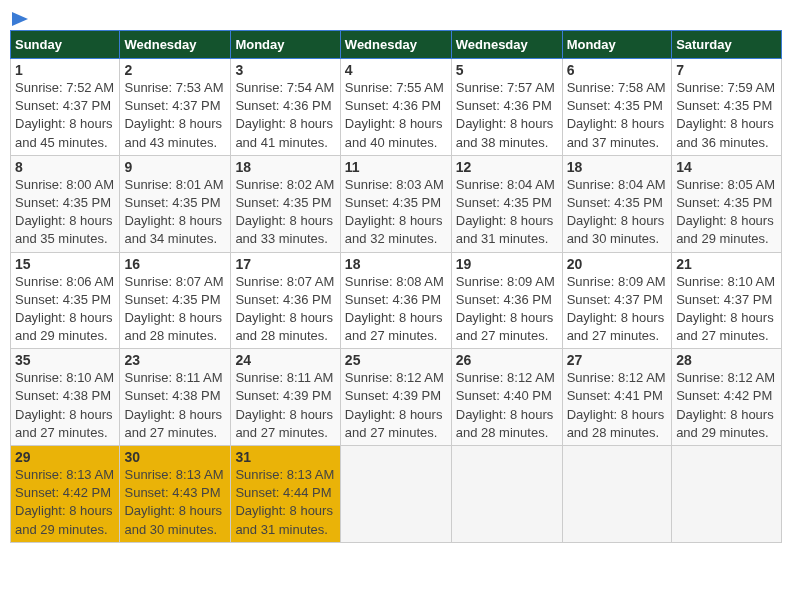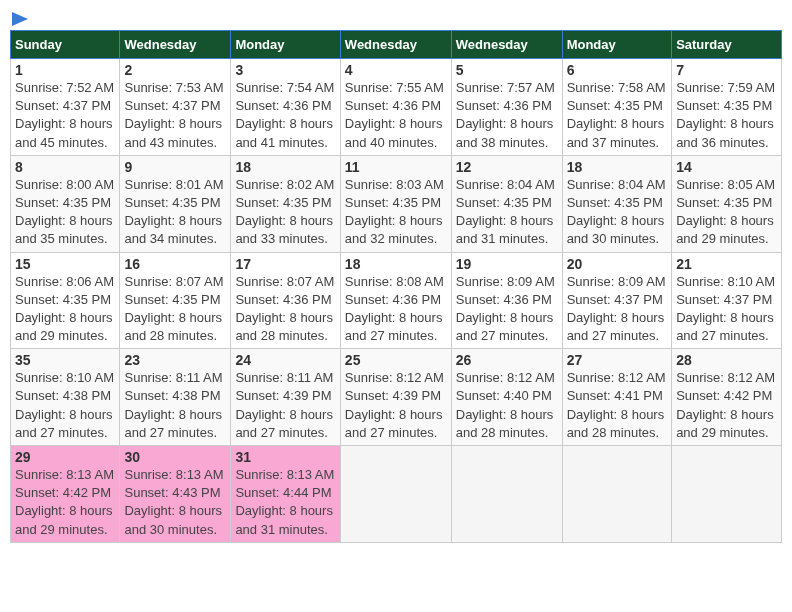--- a/index.html
+++ b/index.html
@@ -85,21 +85,21 @@
     }
     .day-detail {
       color: #444;
       font-size: 13px;
       line-height: 1.4;
     }
     .empty-cell {
       background: #f5f5f5 !important;
     }
     tbody tr:last-child td {
-      background: #f9a8d4;
+      background: #eab308;
     }
   </style>
 </head>
 <body>
 
 <div class="header-section">
   <div class="logo">
     <div class="logo-line">
       <span class="logo-general"></span>
       <svg width="16" height="14" viewBox="0 0 16 14" style="margin-left:2px;margin-top:-2px;">

